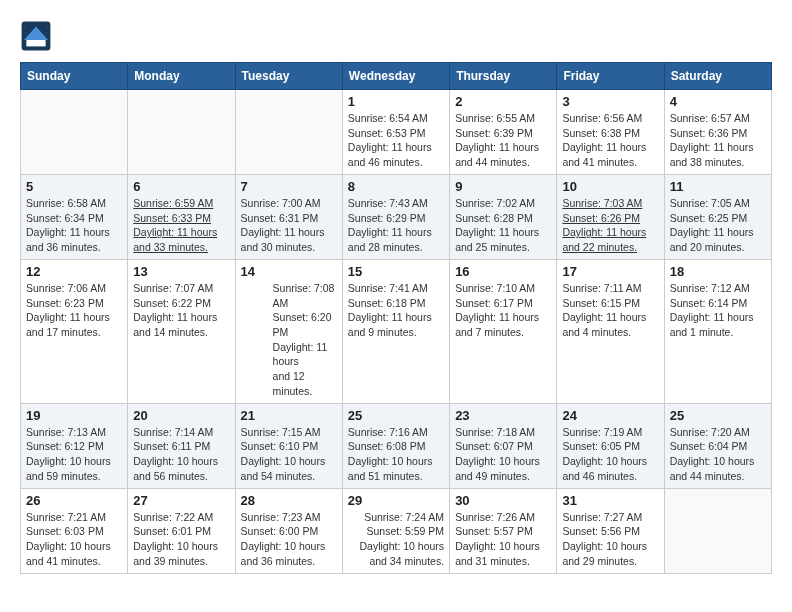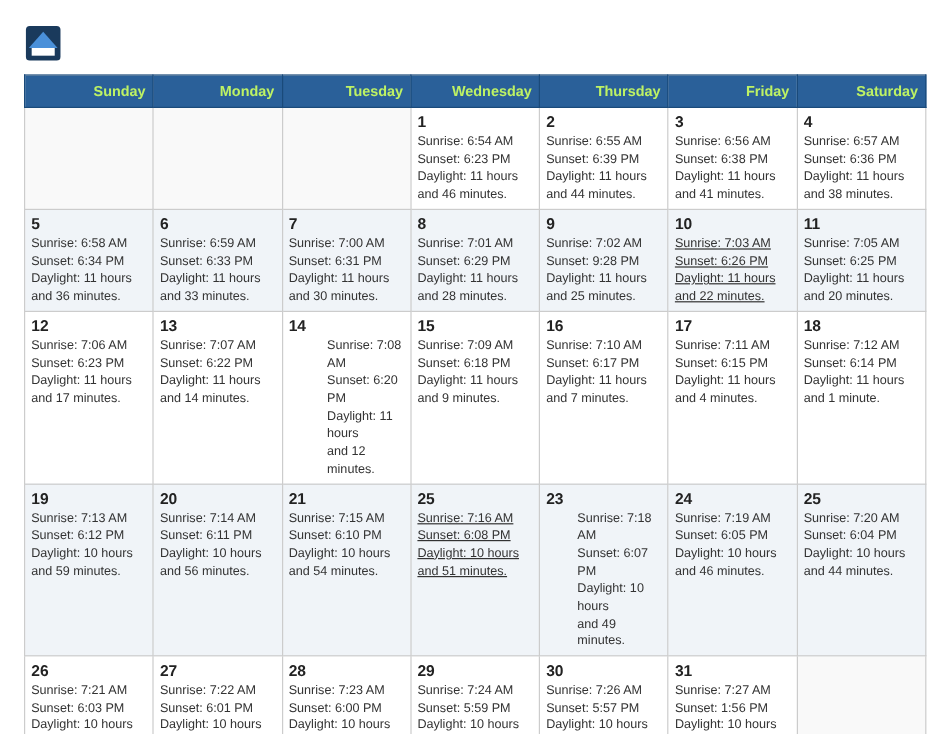--- a/index.html
+++ b/index.html
@@ -46,22 +46,22 @@
       font-size: 16px;
       color: #555;
     }
     .calendar {
       width: 100%;
       border-collapse: collapse;
       font-size: 11px;
     }
     .calendar th {
       background-color: #2a6099;
-      color: #bef264;
-      text-align: right;
+      color: #ffffff;
+      text-align: left;
       padding: 6px 6px;
       font-size: 12px;
       font-weight: bold;
       border: 1px solid #1a4a7a;
     }
     .calendar td {
       border: 1px solid #ccc;
       vertical-align: top;
       padding: 4px 5px;
       width: 107px;
@@ -127,21 +127,21 @@
       </tr>
   </thead>
   <tbody id="calendar-body">
   <tr class="row-odd">
         <td class="empty-cell"></td>
         <td class="empty-cell"></td>
         <td class="empty-cell"></td>
         <td>
           <span class="day-number">1</span>
           <div class="day-info" style="white-space: pre-line;">Sunrise: 6:54 AM
-Sunset: 6:23 PM
+Sunset: 6:53 PM
 Daylight: 11 hours
 and 46 minutes.</div>
         </td>
         <td>
           <span class="day-number">2</span>
           <div class="day-info" style="white-space: pre-line;">Sunrise: 6:55 AM
 Sunset: 6:39 PM
 Daylight: 11 hours
 and 44 minutes.</div>
         </td>
@@ -163,43 +163,43 @@
       <tr class="row-even">
         <td>
           <span class="day-number">5</span>
           <div class="day-info" style="white-space: pre-line;">Sunrise: 6:58 AM
 Sunset: 6:34 PM
 Daylight: 11 hours
 and 36 minutes.</div>
         </td>
         <td>
           <span class="day-number">6</span>
-          <div class="day-info" style="white-space: pre-line;">Sunrise: 6:59 AM
+          <div class="day-info" style="white-space: pre-line; text-decoration: underline;">Sunrise: 6:59 AM
 Sunset: 6:33 PM
 Daylight: 11 hours
 and 33 minutes.</div>
         </td>
         <td>
           <span class="day-number">7</span>
           <div class="day-info" style="white-space: pre-line;">Sunrise: 7:00 AM
 Sunset: 6:31 PM
 Daylight: 11 hours
 and 30 minutes.</div>
         </td>
         <td>
           <span class="day-number">8</span>
-          <div class="day-info" style="white-space: pre-line;">Sunrise: 7:01 AM
+          <div class="day-info" style="white-space: pre-line;">Sunrise: 7:43 AM
 Sunset: 6:29 PM
 Daylight: 11 hours
 and 28 minutes.</div>
         </td>
         <td>
           <span class="day-number">9</span>
           <div class="day-info" style="white-space: pre-line;">Sunrise: 7:02 AM
-Sunset: 9:28 PM
+Sunset: 6:28 PM
 Daylight: 11 hours
 and 25 minutes.</div>
         </td>
         <td>
           <span class="day-number">10</span>
           <div class="day-info" style="white-space: pre-line; text-decoration: underline;">Sunrise: 7:03 AM
 Sunset: 6:26 PM
 Daylight: 11 hours
 and 22 minutes.</div>
         </td>
@@ -228,21 +228,21 @@
         </td>
         <td>
           <span class="day-number">14</span>
           <div class="day-info" style="white-space: pre-line; margin-left: 32px;">Sunrise: 7:08 AM
 Sunset: 6:20 PM
 Daylight: 11 hours
 and 12 minutes.</div>
         </td>
         <td>
           <span class="day-number">15</span>
-          <div class="day-info" style="white-space: pre-line;">Sunrise: 7:09 AM
+          <div class="day-info" style="white-space: pre-line;">Sunrise: 7:41 AM
 Sunset: 6:18 PM
 Daylight: 11 hours
 and 9 minutes.</div>
         </td>
         <td>
           <span class="day-number">16</span>
           <div class="day-info" style="white-space: pre-line;">Sunrise: 7:10 AM
 Sunset: 6:17 PM
 Daylight: 11 hours
 and 7 minutes.</div>
@@ -279,28 +279,28 @@
         </td>
         <td>
           <span class="day-number">21</span>
           <div class="day-info" style="white-space: pre-line;">Sunrise: 7:15 AM
 Sunset: 6:10 PM
 Daylight: 10 hours
 and 54 minutes.</div>
         </td>
         <td>
           <span class="day-number">25</span>
-          <div class="day-info" style="white-space: pre-line; text-decoration: underline;">Sunrise: 7:16 AM
+          <div class="day-info" style="white-space: pre-line;">Sunrise: 7:16 AM
 Sunset: 6:08 PM
 Daylight: 10 hours
 and 51 minutes.</div>
         </td>
         <td>
           <span class="day-number">23</span>
-          <div class="day-info" style="white-space: pre-line; margin-left: 26px;">Sunrise: 7:18 AM
+          <div class="day-info" style="white-space: pre-line;">Sunrise: 7:18 AM
 Sunset: 6:07 PM
 Daylight: 10 hours
 and 49 minutes.</div>
         </td>
         <td>
           <span class="day-number">24</span>
           <div class="day-info" style="white-space: pre-line;">Sunrise: 7:19 AM
 Sunset: 6:05 PM
 Daylight: 10 hours
 and 46 minutes.</div>
@@ -330,35 +330,35 @@
         </td>
         <td>
           <span class="day-number">28</span>
           <div class="day-info" style="white-space: pre-line;">Sunrise: 7:23 AM
 Sunset: 6:00 PM
 Daylight: 10 hours
 and 36 minutes.</div>
         </td>
         <td>
           <span class="day-number">29</span>
-          <div class="day-info" style="white-space: pre-line;">Sunrise: 7:24 AM
+          <div class="day-info" style="white-space: pre-line; text-align: right;">Sunrise: 7:24 AM
 Sunset: 5:59 PM
 Daylight: 10 hours
 and 34 minutes.</div>
         </td>
         <td>
           <span class="day-number">30</span>
           <div class="day-info" style="white-space: pre-line;">Sunrise: 7:26 AM
 Sunset: 5:57 PM
 Daylight: 10 hours
 and 31 minutes.</div>
         </td>
         <td>
           <span class="day-number">31</span>
           <div class="day-info" style="white-space: pre-line;">Sunrise: 7:27 AM
-Sunset: 1:56 PM
+Sunset: 5:56 PM
 Daylight: 10 hours
 and 29 minutes.</div>
         </td>
         <td class="empty-cell"></td>
       </tr>
     </tbody>
 </table>
 
 </body></html>

